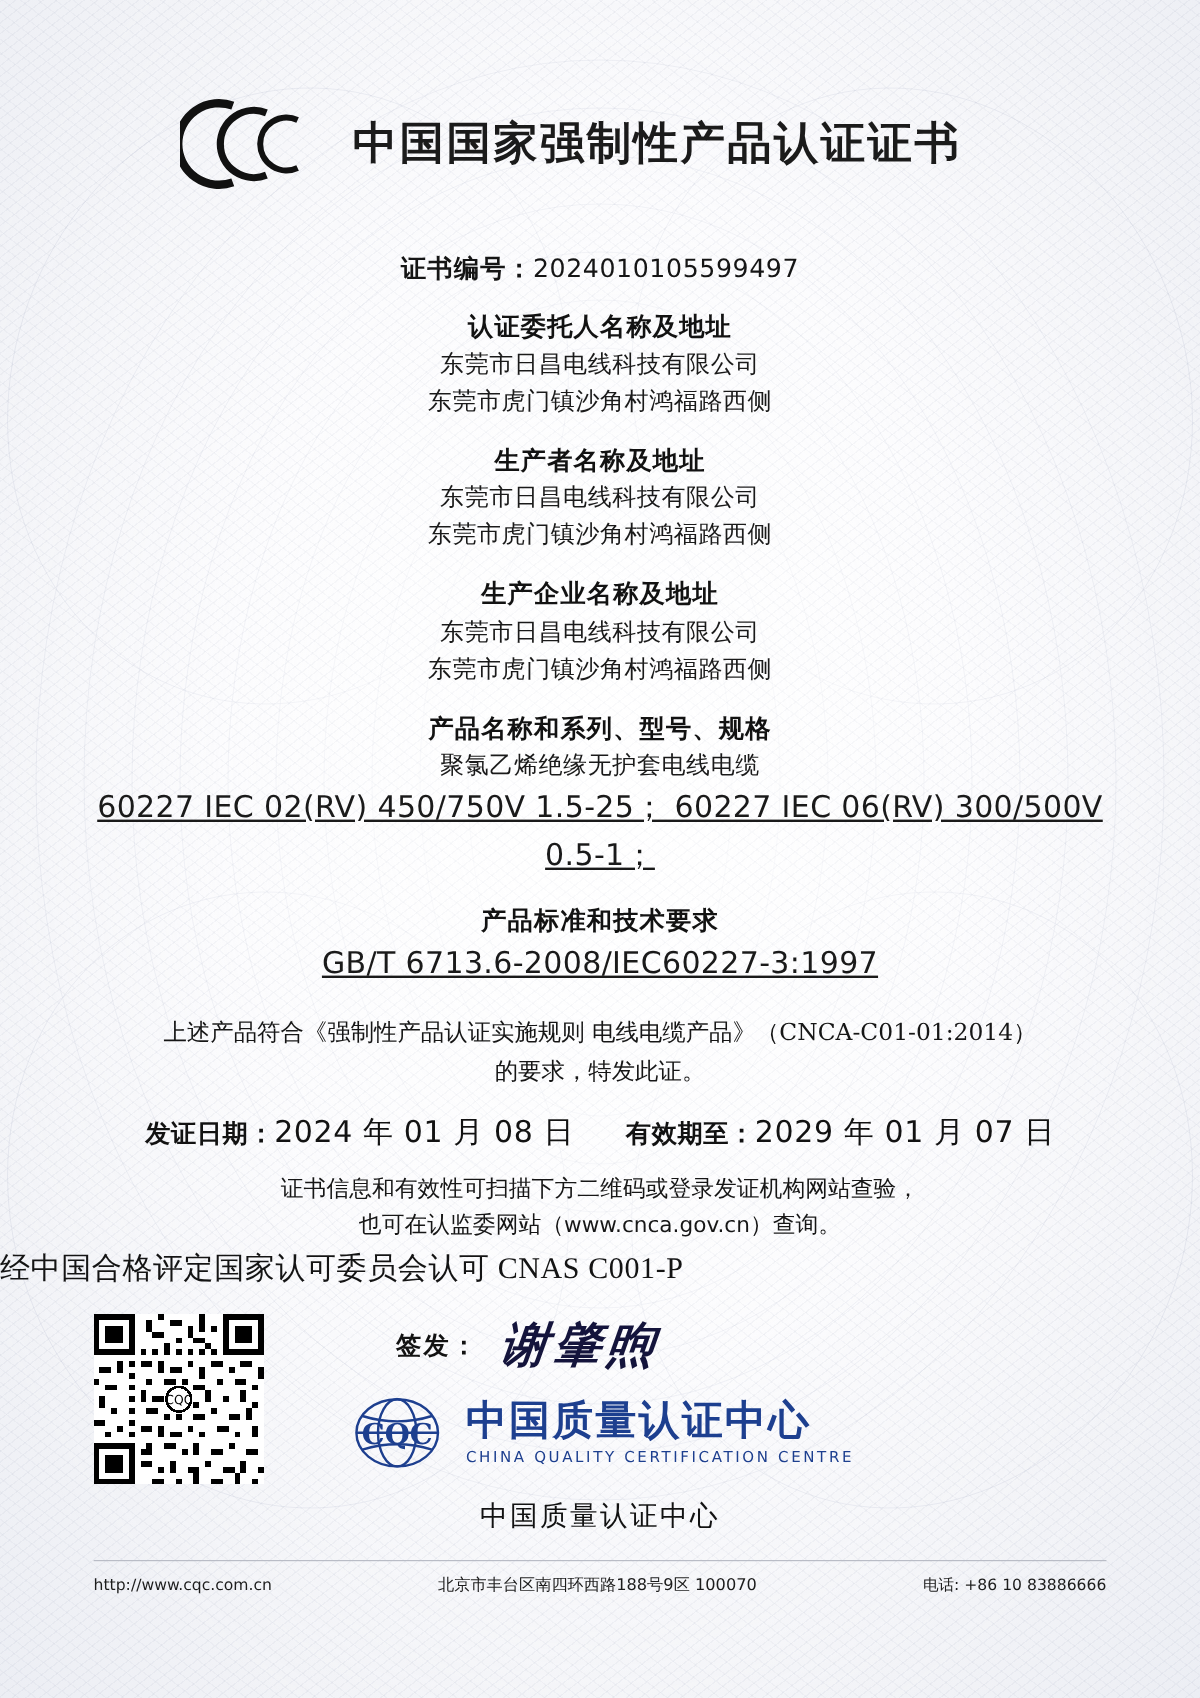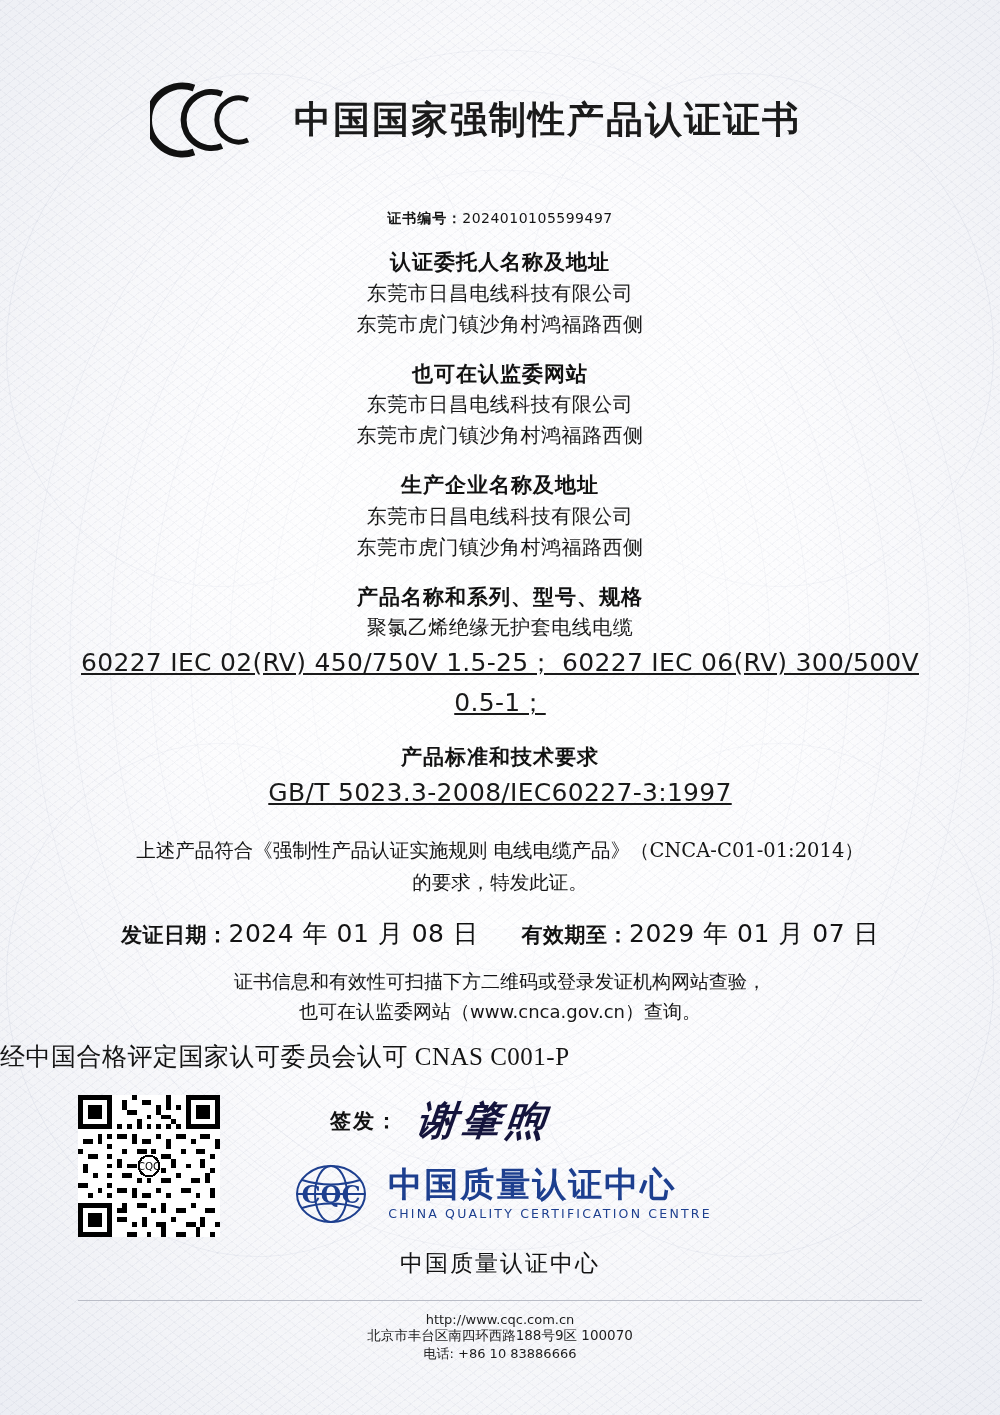--- a/index.html
+++ b/index.html
@@ -66,21 +66,21 @@
     letter-spacing: 2px;
     color: #1b1b1b;
     white-space: nowrap;
   }
 
   
   .cert-no {
     text-align: center;
     margin-top: 48px;
     font-family: "DejaVu Serif", serif;
-    font-size: 14px;
+    font-size: 21px;
     font-weight: bold;
     color: #151515;
     letter-spacing: 1px;
   }
   .cert-no .num {
     font-family: "DejaVu Sans", sans-serif;
     font-weight: normal;
     letter-spacing: 0.5px;
   }
   .section {
@@ -238,21 +238,20 @@
     position: absolute;
     left: 78px;
     right: 78px;
     top: 1312px;
     display: flex;
     justify-content: space-between;
     align-items: center;
     font-family: "DejaVu Sans", sans-serif;
     font-size: 13px;
     color: #1c1c1c;
-    flex-direction: column;
   }
   .footer .mid { font-size: 13.5px; }
 </style>
 </head>
 <body>
 
 <div class="page">
 
   <svg class="guilloche" viewBox="0 0 1000 1415" preserveAspectRatio="none">
     <defs>
@@ -298,40 +297,40 @@
       <span>证书编号：</span><span class="num">2024010105599497</span>
     </div>
 
     <div class="section">
       <div class="sec-title">认证委托人名称及地址</div>
       <div class="sec-line">东莞市日昌电线科技有限公司</div>
       <div class="sec-line">东莞市虎门镇沙角村鸿福路西侧</div>
     </div>
 
     <div class="section">
-      <div class="sec-title">也可在认监委网站</div>
+      <div class="sec-title">生产者名称及地址</div>
       <div class="sec-line">东莞市日昌电线科技有限公司</div>
       <div class="sec-line">东莞市虎门镇沙角村鸿福路西侧</div>
     </div>
 
     <div class="section">
       <div class="sec-title">生产企业名称及地址</div>
       <div class="sec-line">东莞市日昌电线科技有限公司</div>
       <div class="sec-line">东莞市虎门镇沙角村鸿福路西侧</div>
     </div>
 
     <div class="section">
       <div class="sec-title">产品名称和系列、型号、规格</div>
       <div class="sec-line">聚氯乙烯绝缘无护套电线电缆</div>
       <div class="mono-line">60227 IEC 02(RV) 450/750V 1.5-25；  60227 IEC 06(RV) 300/500V 0.5-1；</div>
     </div>
 
     <div class="section">
       <div class="sec-title">产品标准和技术要求</div>
-      <div class="mono-line">GB/T 5023.3-2008/IEC60227-3:1997</div>
+      <div class="mono-line">GB/T 6713.6-2008/IEC60227-3:1997</div>
     </div>
 
     <div class="statement">
       <div>上述产品符合《强制性产品认证实施规则 电线电缆产品》（CNCA-C01-01:2014）</div>
       <div>的要求，特发此证。</div>
     </div>
 
     <div class="dates">
       <b>发证日期：</b><span class="dval">2024 年 01 月 08 日</span>
       &nbsp;&nbsp;&nbsp;&nbsp;

